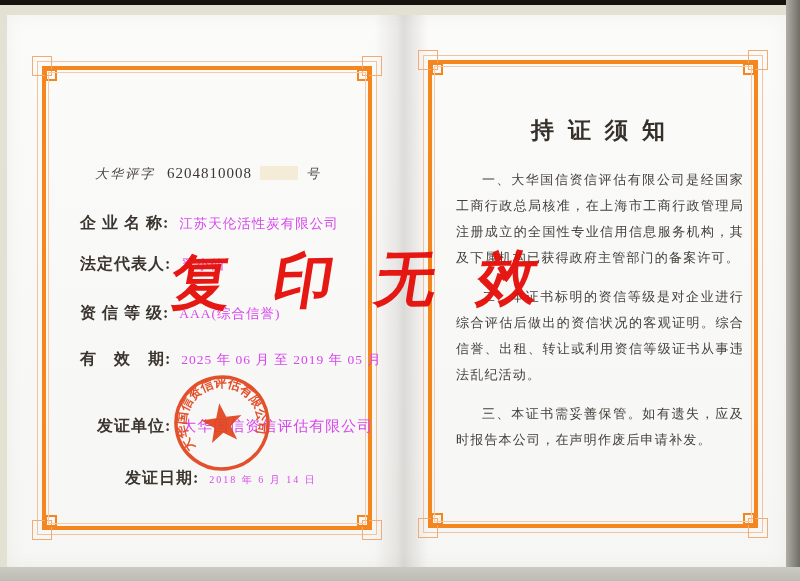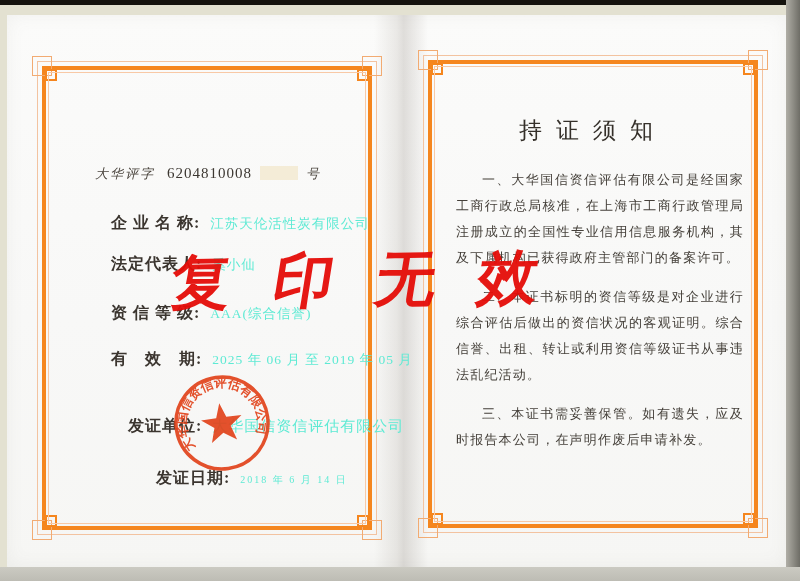--- a/index.html
+++ b/index.html
@@ -40,31 +40,31 @@
   .cert-title{position:absolute;left:42px;top:110px;width:330px;text-align:center;
     font-size:26px;font-weight:700;letter-spacing:9px;color:#2f2b27;}
   .cert-no-line{position:absolute;left:42px;top:164px;width:330px;text-align:center;
     color:#4a443d;white-space:nowrap;}
   .cert-no-prefix{font-size:13px;letter-spacing:2px;font-style:italic;}
   .cert-no-number{font-size:15px;letter-spacing:1px;padding-left:8px;color:#3c3731;}
   .redact-patch{display:inline-block;width:38px;height:14px;background:#f4ecd7;
     vertical-align:-2px;margin:0 4px;}
   .cert-no-suffix{font-size:13px;font-style:italic;}
   .field-row{position:absolute;left:80px;white-space:nowrap;}
-  .field-label{font-size:16px;font-weight:600;color:#3b352f;letter-spacing:1px;margin-left:31px;}
-  .field-value{font-size:13.5px;color:#5eead4;padding-left:6px;letter-spacing:1px;}
+  .field-label{font-size:16px;font-weight:600;color:#3b352f;letter-spacing:1px;}
+  .field-value{font-size:13.5px;color:#d946ef;padding-left:6px;letter-spacing:1px;}
   .row-1{top:213px;} .row-2{top:254px;} .row-3{top:303px;} .row-4{top:349px;}
   .issuer-row{position:absolute;left:97px;top:416px;white-space:nowrap;}
   .issuer-row .field-value{font-size:15px;}
   .date-row{position:absolute;left:125px;top:468px;white-space:nowrap;}
   .date-row .field-value{font-size:10px;letter-spacing:2px;}
 
   
-  .notice-title{position:absolute;left:428px;top:115px;width:330px;text-align:center;
-    font-size:23px;font-weight:400;letter-spacing:14px;color:#35302a;}
+  .notice-title{position:absolute;left:440px;top:115px;width:330px;text-align:center;
+    font-size:23px;font-weight:700;letter-spacing:14px;color:#35302a;}
   .notice-body{position:absolute;left:456px;top:167px;width:288px;color:#45403a;}
   .notice-body p{margin:0 0 13px 0;font-size:13px;line-height:26px;
     text-align:justify;text-indent:2em;letter-spacing:1.2px;}
 
   
   .stamp{position:absolute;left:164px;top:364px;width:116px;height:118px;
     opacity:.92;transform:rotate(-8deg);}
 
   
   .watermark{position:absolute;left:172px;top:240px;

